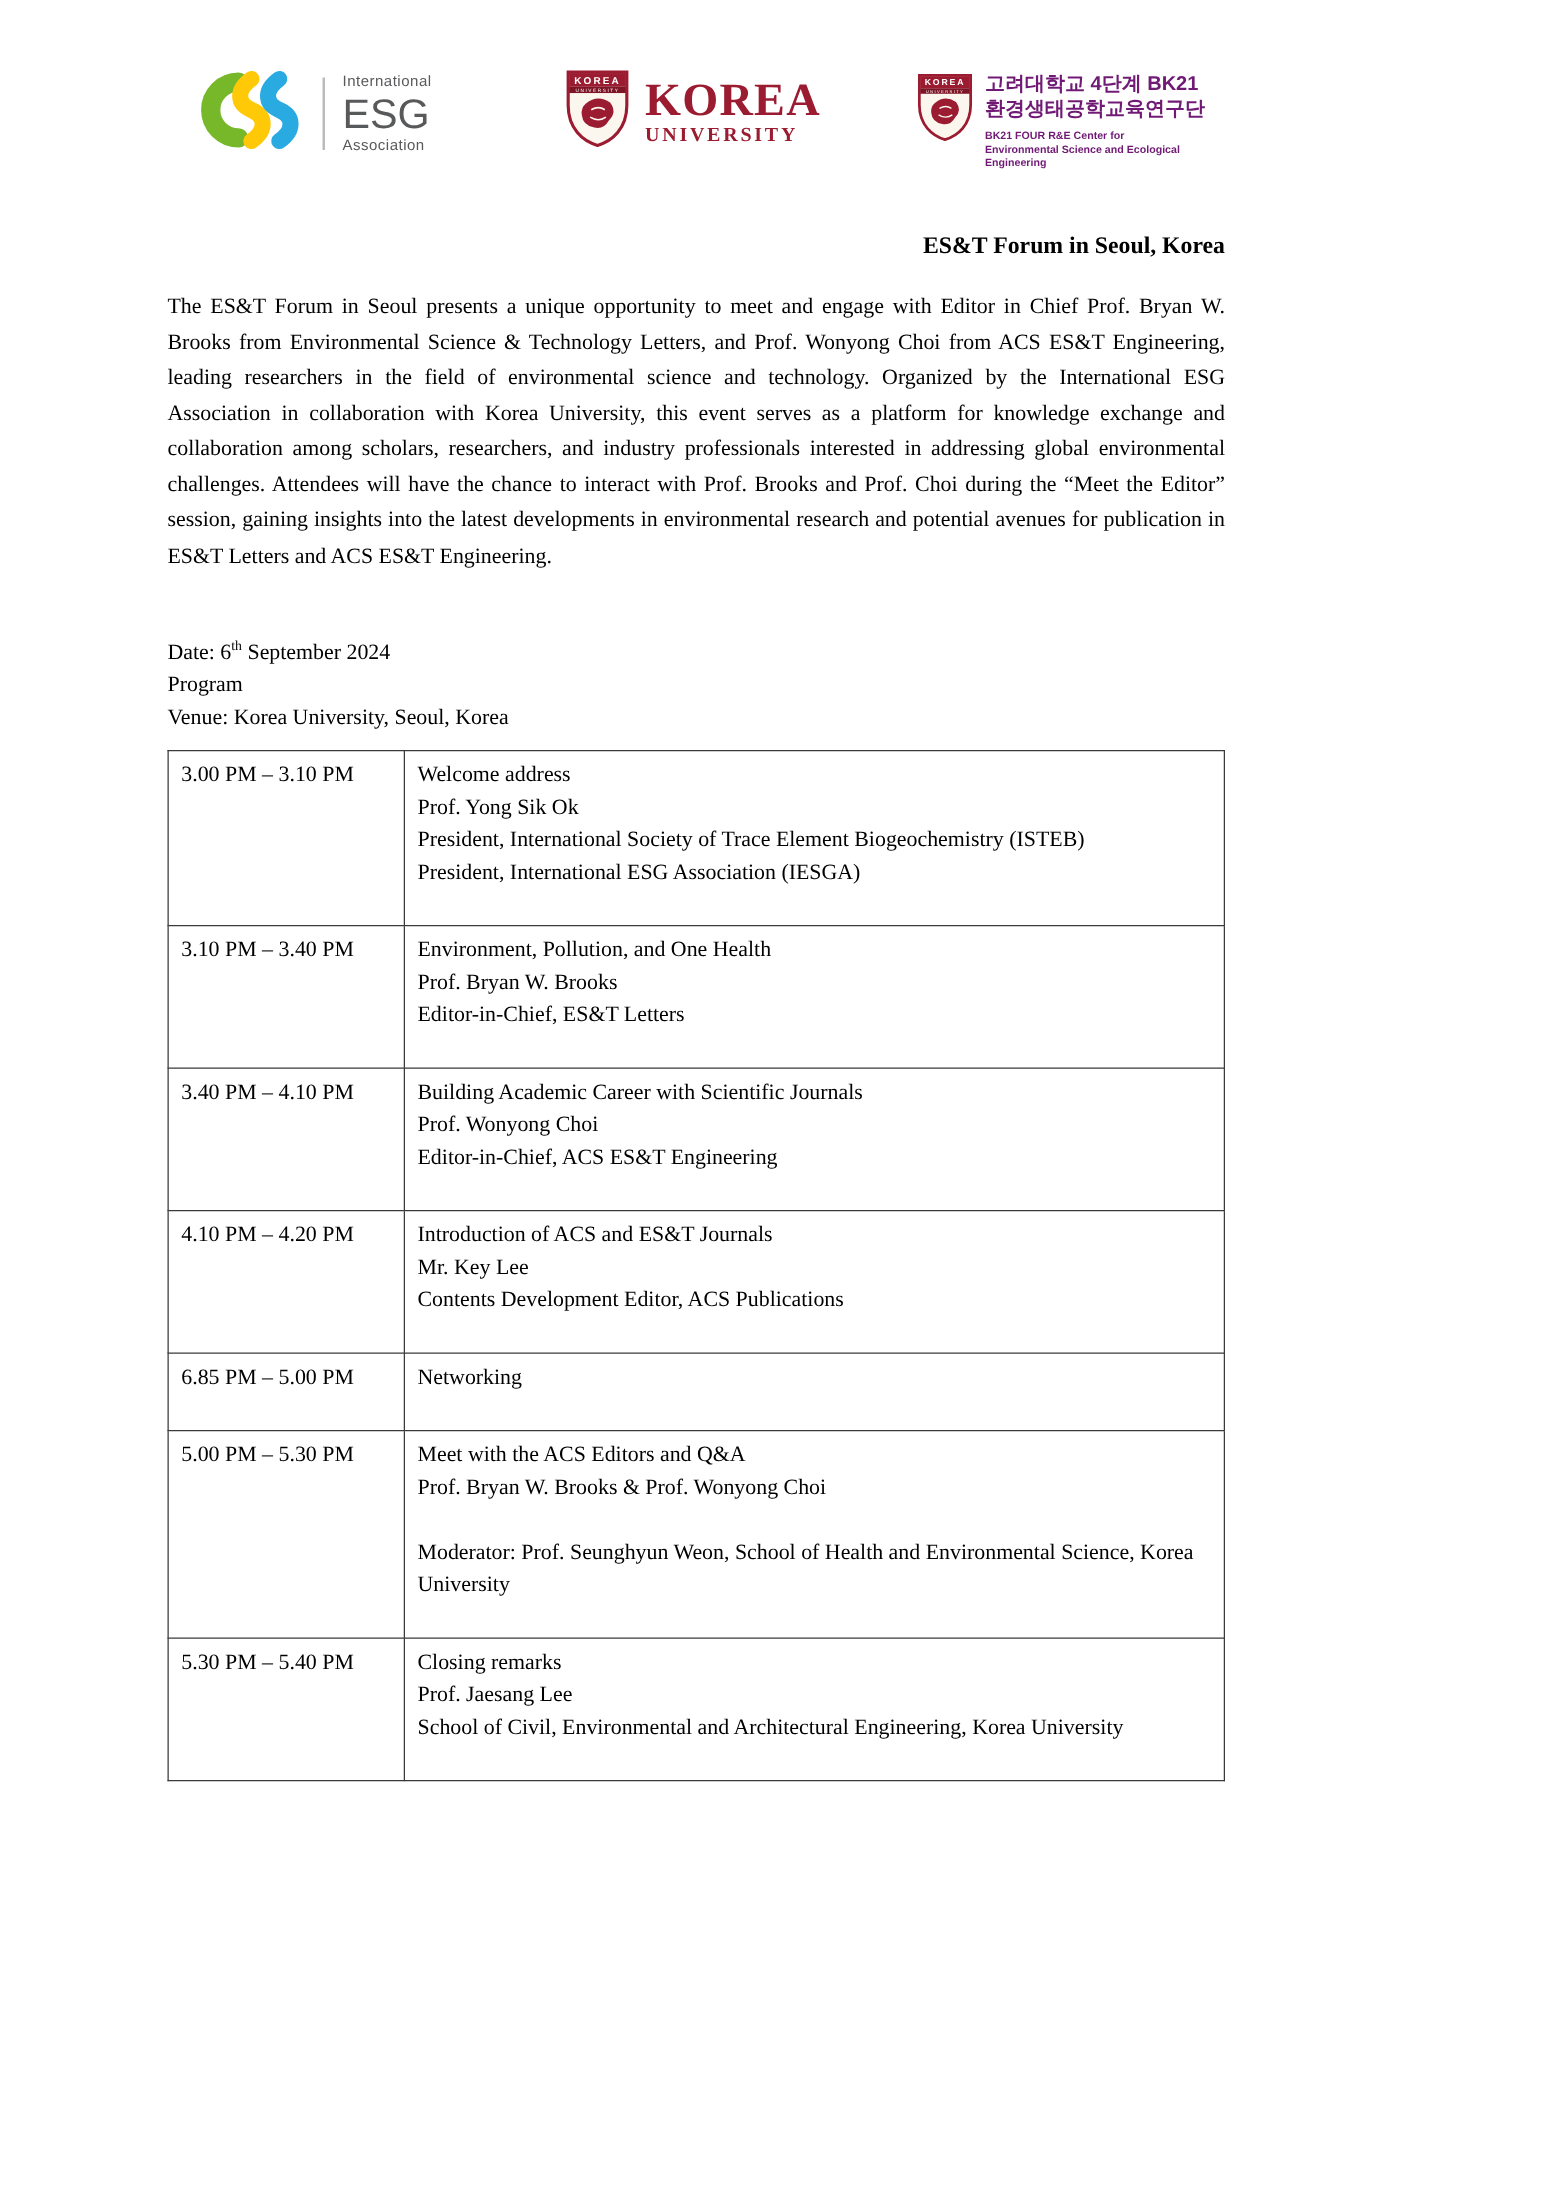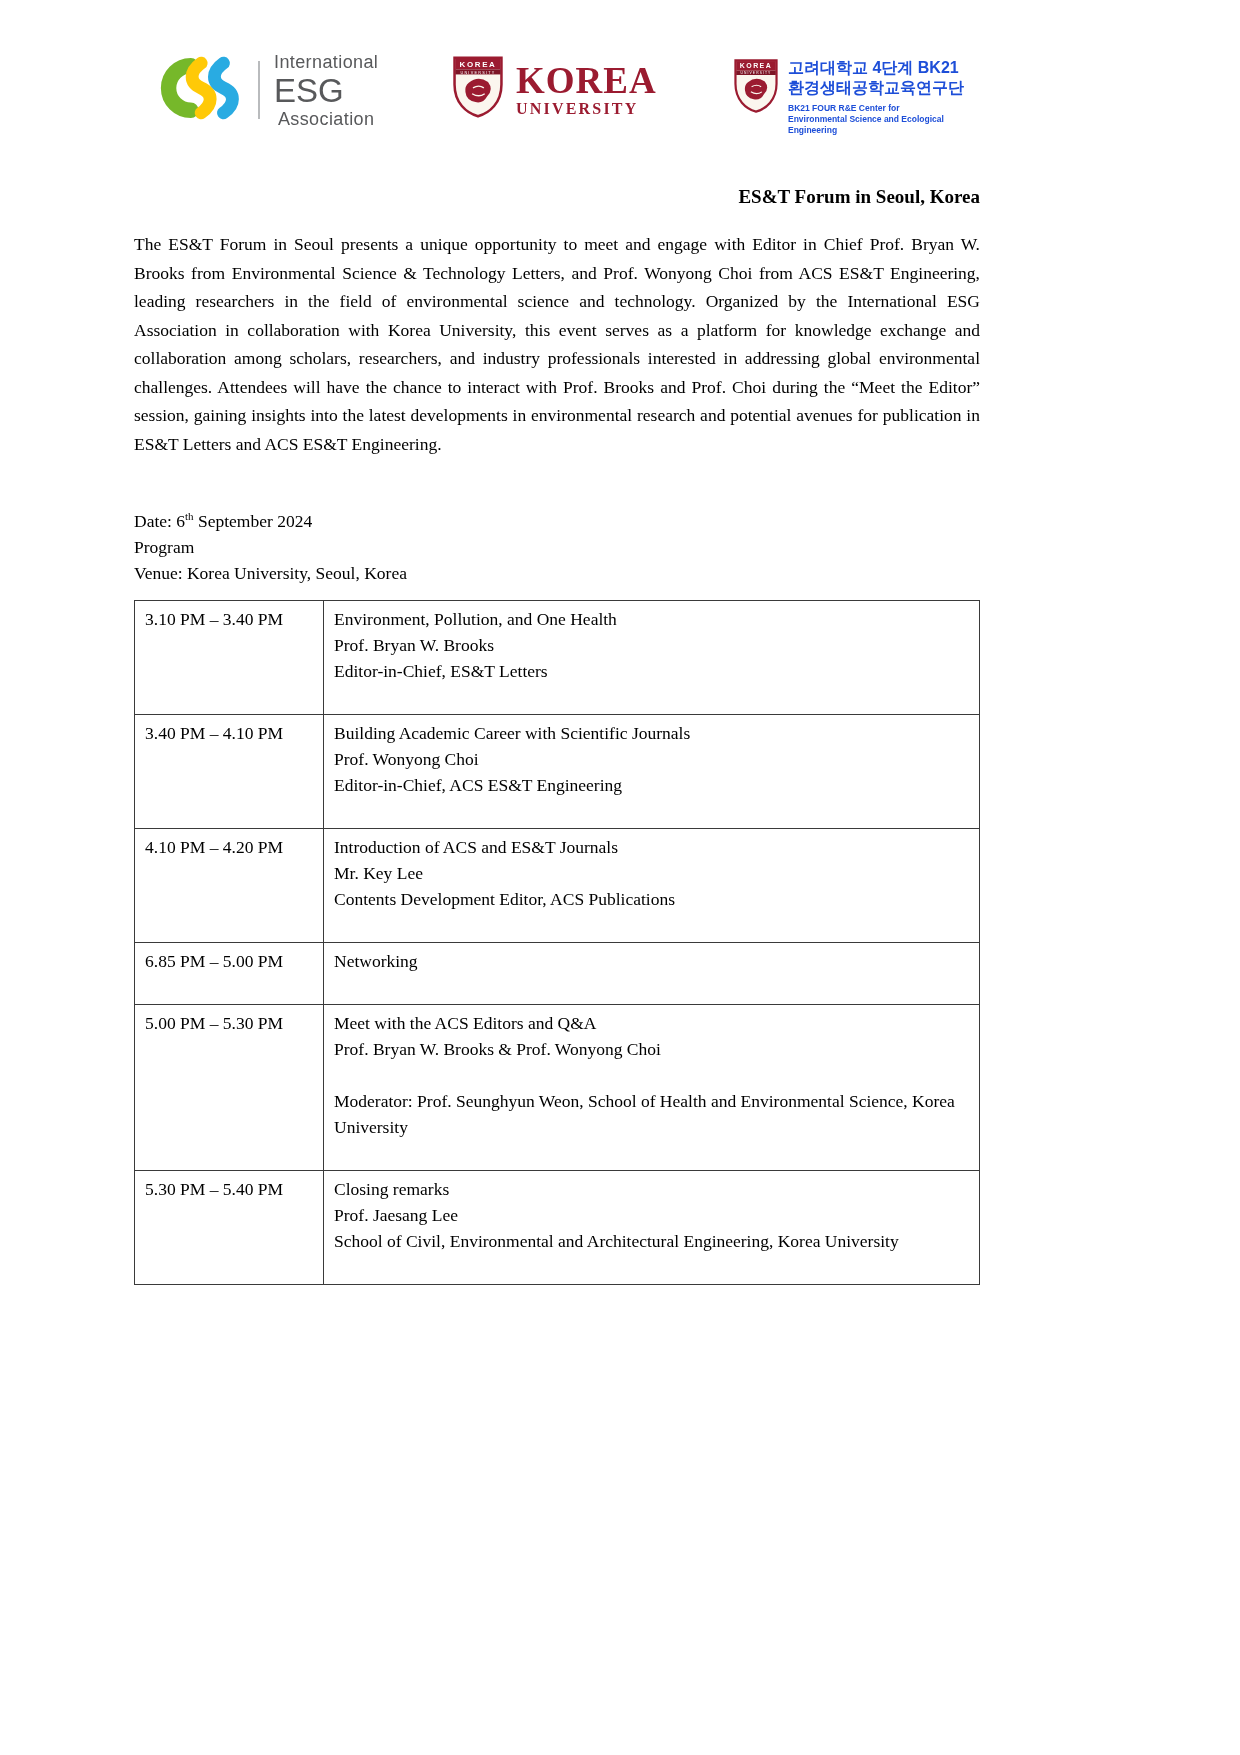--- a/index.html
+++ b/index.html
@@ -4,28 +4,28 @@
 <style>
   html,body{margin:0;padding:0;background:#ffffff;}
   body{width:1240px;height:1755px;position:relative;font-family:"Liberation Serif","DejaVu Serif",serif;color:#000;}
   .page{position:absolute;left:134px;top:0;width:846px;}
 
   
   .logo-band{position:relative;height:150px;}
   .logo-esg{position:absolute;left:14px;top:52px;display:flex;align-items:center;gap:14px;}
   .esg-divider{width:2px;height:58px;background:#b9bbbd;}
   .esg-text{font-family:"Liberation Sans","DejaVu Sans",sans-serif;color:#58595b;line-height:1;}
-  .esg-text .small{font-size:18px;letter-spacing:.4px;text-align:center;}
+  .esg-text .small{font-size:12px;letter-spacing:.4px;}
   .esg-text .big{font-size:33px;font-weight:normal;margin:3px 0;}
   .logo-ku{position:absolute;left:318px;top:56px;display:flex;align-items:center;gap:12px;}
   .ku-wordmark{color:#9b1b30;font-family:"Liberation Serif","DejaVu Serif",serif;line-height:1;}
   .ku-wordmark .ku-name{font-size:37px;font-weight:bold;letter-spacing:1px;}
   .ku-wordmark .ku-sub{font-size:16px;font-weight:bold;letter-spacing:2.2px;margin-top:2px;}
   .logo-bk{position:absolute;left:600px;top:58px;display:flex;align-items:flex-start;gap:10px;}
-  .bk-text{color:#1d4ed8;line-height:1.25;}
+  .bk-text{color:#701a75;line-height:1.25;}
   .bk-text .kr{font-family:"Liberation Sans","DejaVu Sans",sans-serif;font-size:16px;font-weight:bold;}
   .bk-text .en{font-family:"Liberation Sans","DejaVu Sans",sans-serif;font-size:8.5px;font-weight:bold;line-height:1.3;}
   .bk-text .en-block{margin-top:5px;}
 
   
   h1.doc-title{font-size:19px;font-weight:bold;text-align:right;margin:36px 0 0 0;}
   p.intro{font-size:17.5px;line-height:28.5px;text-align:justify;margin:22px 0 0 0;}
   .details{margin-top:50px;font-size:17.5px;line-height:26px;}
   .details sup{font-size:11px;vertical-align:super;line-height:0;}
 
@@ -104,20 +104,29 @@
 
   <div class="details">
     <div><span>Date: 6</span><sup>th</sup><span> September 2024</span></div>
     <div>Program</div>
     <div>Venue: Korea University, Seoul, Korea</div>
   </div>
 
   <table class="program">
     <tbody>
         <tr>
+          <td class="time-cell">3.00 PM – 3.10 PM</td>
+          <td class="desc-cell">
+            <div>Welcome address</div>
+            <div>Prof. Yong Sik Ok</div>
+            <div>President, International Society of Trace Element Biogeochemistry (ISTEB)</div>
+            <div>President, International ESG Association (IESGA)</div>
+          </td>
+        </tr>
+        <tr>
           <td class="time-cell">3.10 PM – 3.40 PM</td>
           <td class="desc-cell">
             <div>Environment, Pollution, and One Health</div>
             <div>Prof. Bryan W. Brooks</div>
             <div>Editor-in-Chief, ES&amp;T Letters</div>
           </td>
         </tr>
         <tr>
           <td class="time-cell">3.40 PM – 4.10 PM</td>
           <td class="desc-cell">

